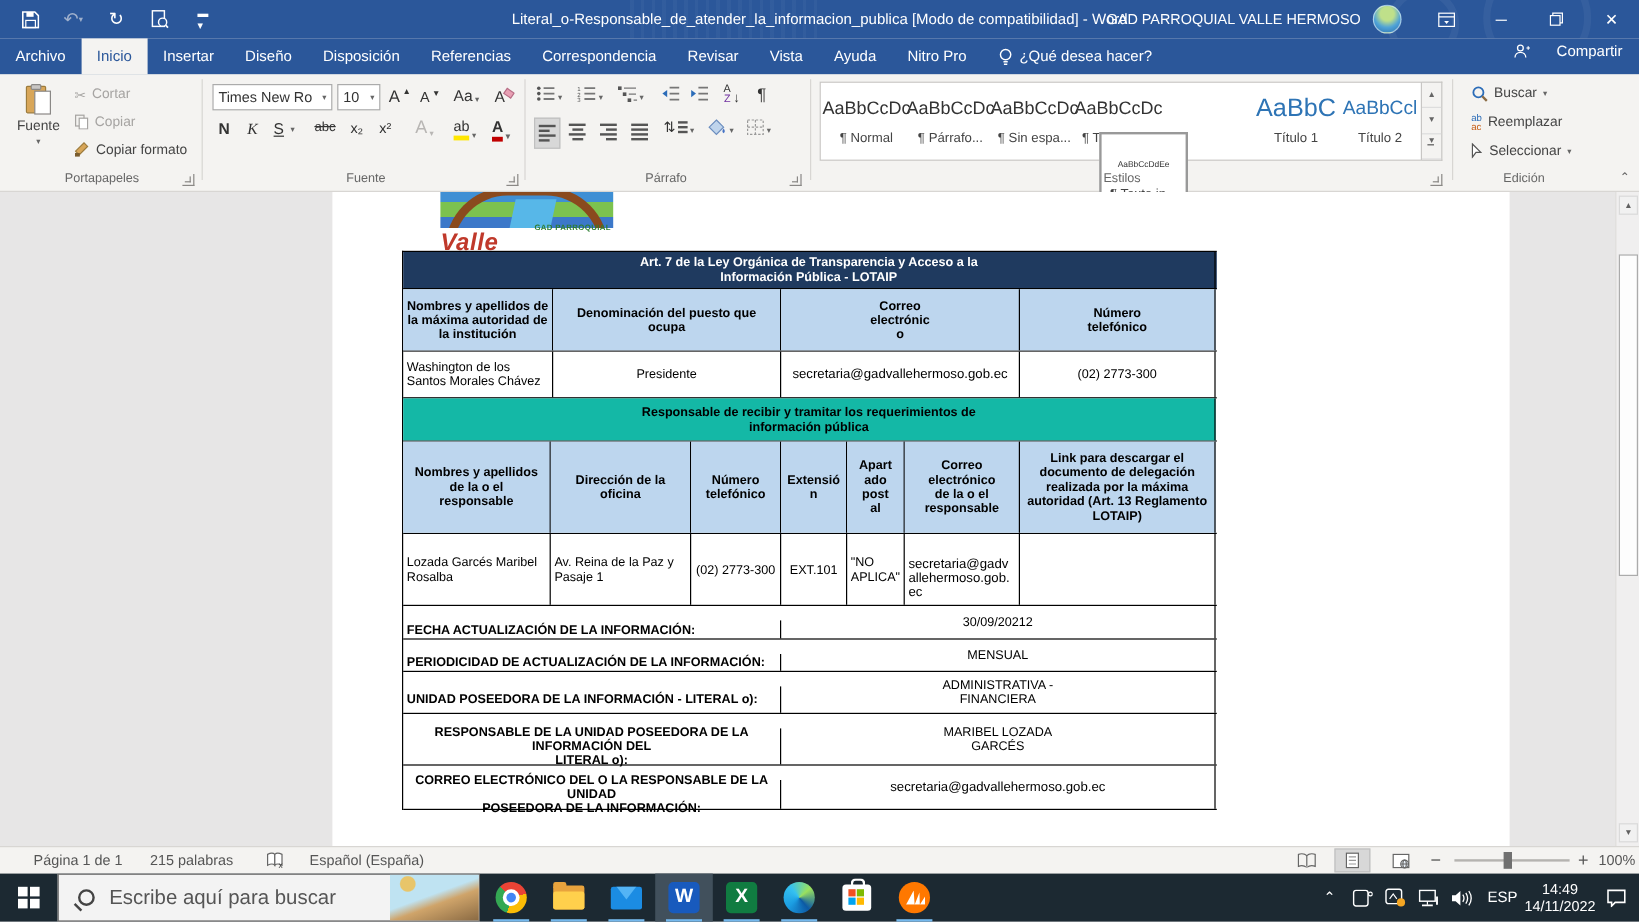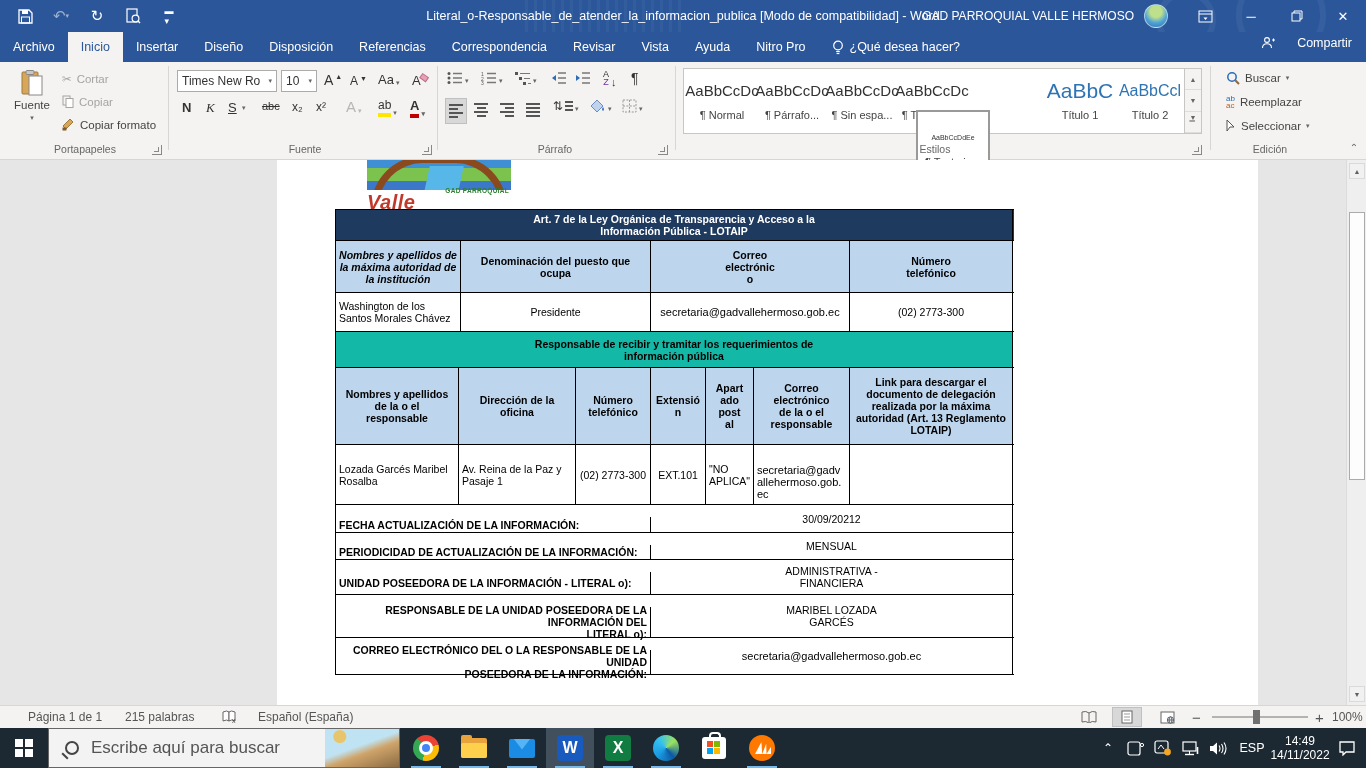--- a/index.html
+++ b/index.html
@@ -69,21 +69,21 @@
 
   
   #doctable { position:absolute; left:58px; top:49px; width:679px; border-left:1px solid #000; border-top:1px solid #000; font-size:10.5px; color:#000; }
   .tr { display:flex; border-bottom:1px solid #000; }
   .tc { border-right:1px solid #000; display:flex; flex-direction:column; justify-content:center; align-items:center; text-align:center; padding:1px 3px; }
   .navy { background:#1F3A5F; color:#fff; font-weight:bold; font-size:10.5px; }
   .band { background:#14b8a6; font-weight:bold; }
   .hblue { background:#BDD6EE; font-weight:bold; }
   .pre { white-space:pre-line; }
   .left { align-items:flex-start; text-align:left; }
-  .blab { font-weight:bold; text-align:right; align-items:flex-start; text-transform:none;margin-top:12px; }
+  .blab { font-weight:bold; text-align:center; align-items:flex-start; text-transform:none;margin-top:12px; }
   .brk { word-break:break-all; }
 
   
   #statusbar { position:absolute; left:0; top:705px; width:1366px; height:23px; background:#F4F3F1; border-top:1px solid #D8D6D3; font-size:12px; color:#555; }
   .sb-item { position:absolute; top:0; height:22px; display:flex; align-items:center; }
   .viewbtn { width:30px; height:20px; display:flex; align-items:center; justify-content:center; }
   #zoomtrack { position:absolute; left:1212px; top:10px; width:96px; height:2px; background:#B5B3B0; }
   #zoomthumb { position:absolute; left:1253px; top:4px; width:7px; height:14px; background:#707070; }
 
   
@@ -502,21 +502,21 @@
 
     <div id="doctable">
 
       <div class="tr navy" style="height:31px;">
         <div class="tc pre" style="width:677px;">Art. 7 de la Ley Orgánica de Transparencia y Acceso a la
 Información Pública - LOTAIP</div>
       </div>
 
 
       <div class="tr" style="height:52px;">
-        <div class="tc hblue" style="width:125px;font-style:italic;">Nombres y apellidos de la máxima autoridad de la institución</div>
+        <div class="tc hblue" style="width:125px;">Nombres y apellidos de la máxima autoridad de la institución</div>
         <div class="tc hblue" style="width:190px;">Denominación del puesto que ocupa</div>
         <div class="tc hblue pre" style="width:199px;">Correo
 electrónic
 o</div>
         <div class="tc hblue pre" style="width:163px;">Número
 telefónico</div>
       </div>
 
       <div class="tr" style="height:39px;">
         <div class="tc left" style="width:125px;">Washington de los Santos Morales Chávez</div>

